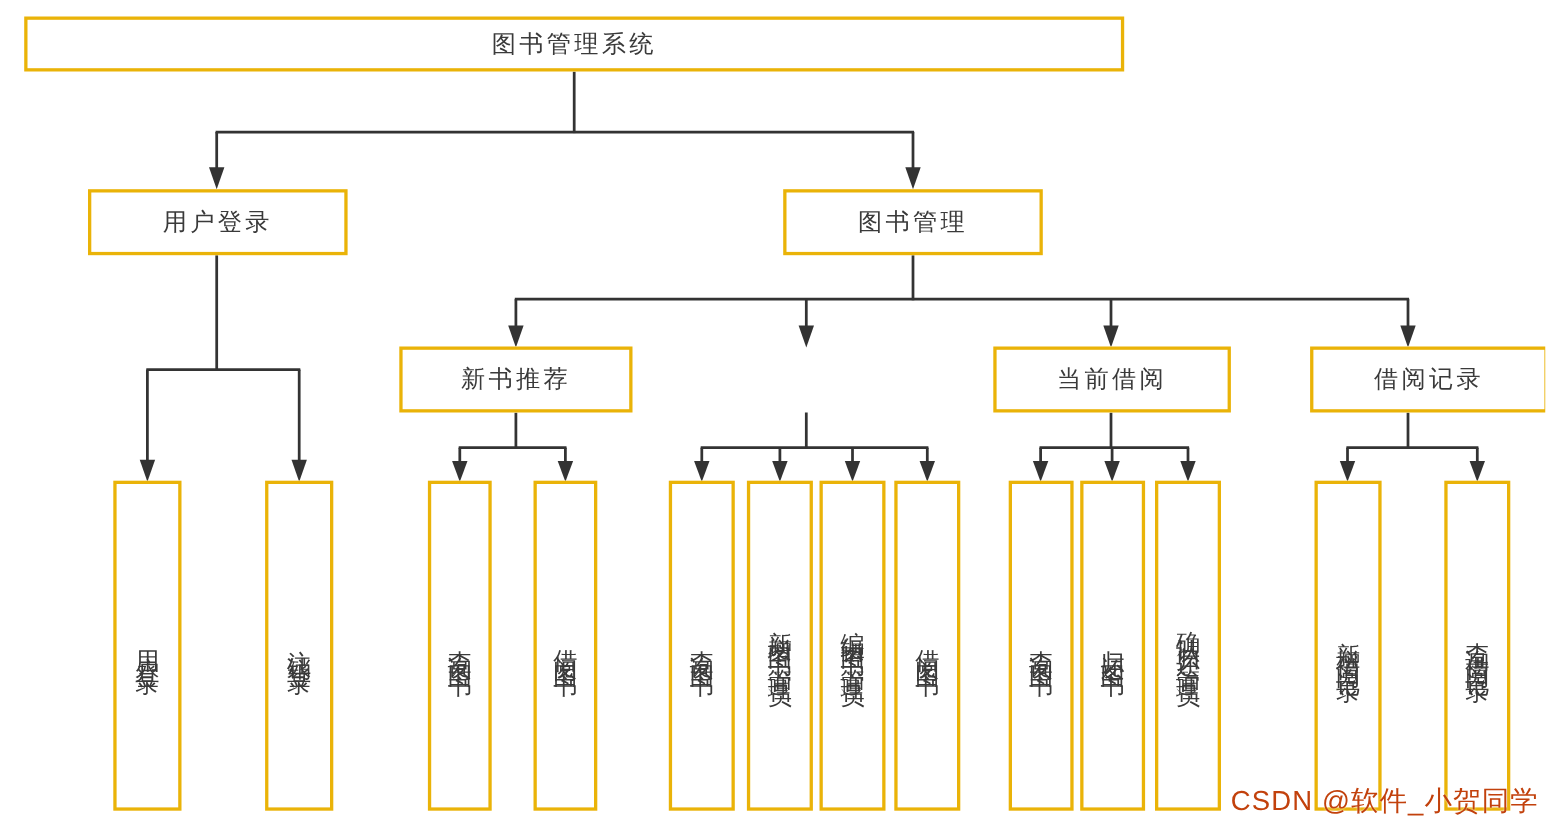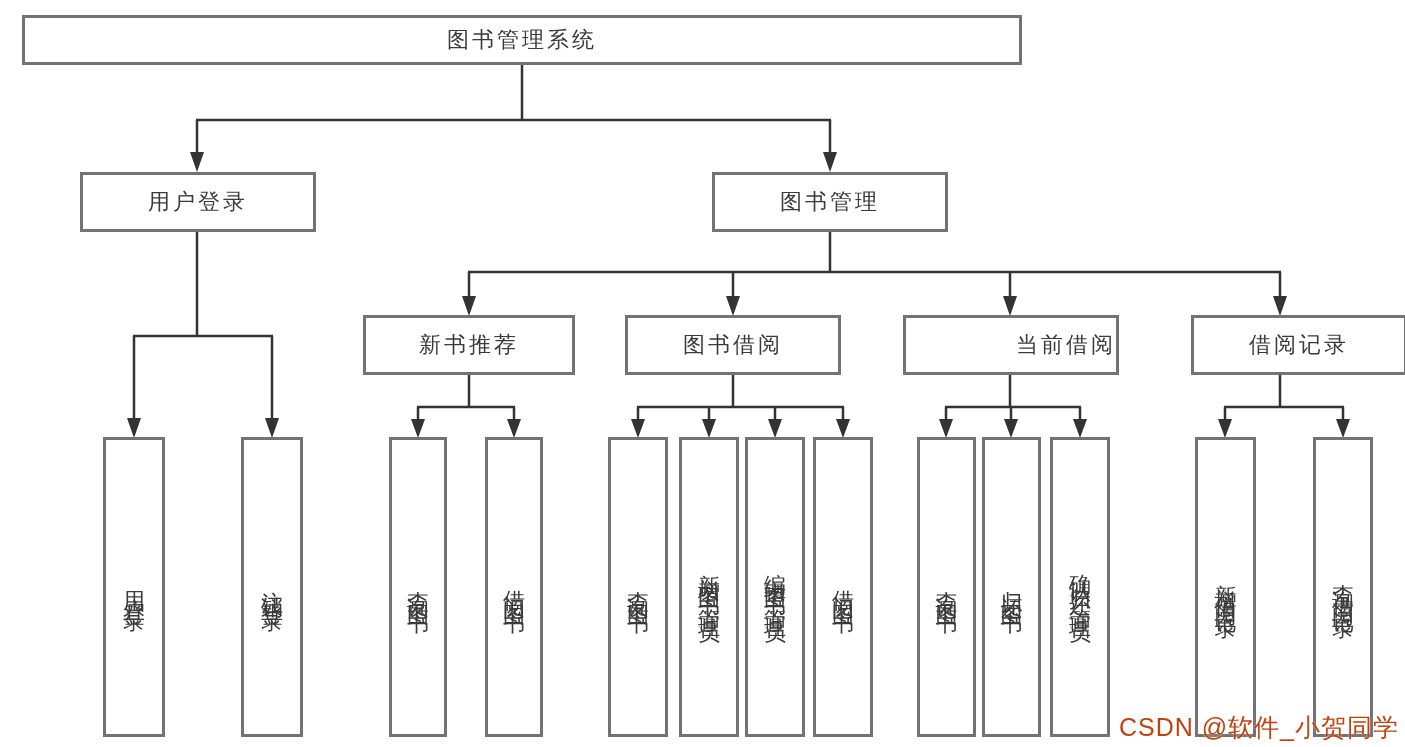--- a/index.html
+++ b/index.html
@@ -16,21 +16,21 @@
     position: absolute;
     left: 0; top: 0;
     width: 1405px; height: 747px;
   }
   .connectors line { stroke: #333333; stroke-width: 2.5; }
   .connectors polygon { fill: #333333; }
   .node {
     position: absolute;
     box-sizing: border-box;
     background: #ffffff;
-    border: 3px solid #737373;
+    border: 3px solid #eab308;
     display: flex;
     align-items: center;
     justify-content: center;
   }
   .hlabel {
     font-size: 22px;
     letter-spacing: 3px;
     white-space: nowrap;
   }
   .vlabel {
@@ -140,24 +140,21 @@
   <div class="node" style="left:80px; top:172px; width:236px; height:60px;">
     <span class="hlabel">用户登录</span>
   </div>
   <div class="node" style="left:363px; top:315px; width:212px; height:60px;">
     <span class="hlabel">新书推荐</span>
   </div>
 
   <div class="node" style="left:712px; top:172px; width:236px; height:60px;">
     <span class="hlabel">图书管理</span>
   </div>
-  <div class="node" style="left:625px; top:315px; width:216px; height:60px;">
-    <span class="hlabel">图书借阅</span>
-  </div>
-  <div class="node" style="left:903px; top:315px; width:216px; height:60px;justify-content:flex-end;">
+  <div class="node" style="left:903px; top:315px; width:216px; height:60px;">
     <span class="hlabel">当前借阅</span>
   </div>
   <div class="node" style="left:1173px; top:315px; width:216px; height:60px;margin-left:18px;">
     <span class="hlabel">借阅记录</span>
   </div>
 
   <div class="node vnode" style="left:103px; top:437px; width:62px; height:300px;">
     <span class="vlabel">用户登录</span>
   </div>
   <div class="node vnode" style="left:241px; top:437px; width:62px; height:300px;">

